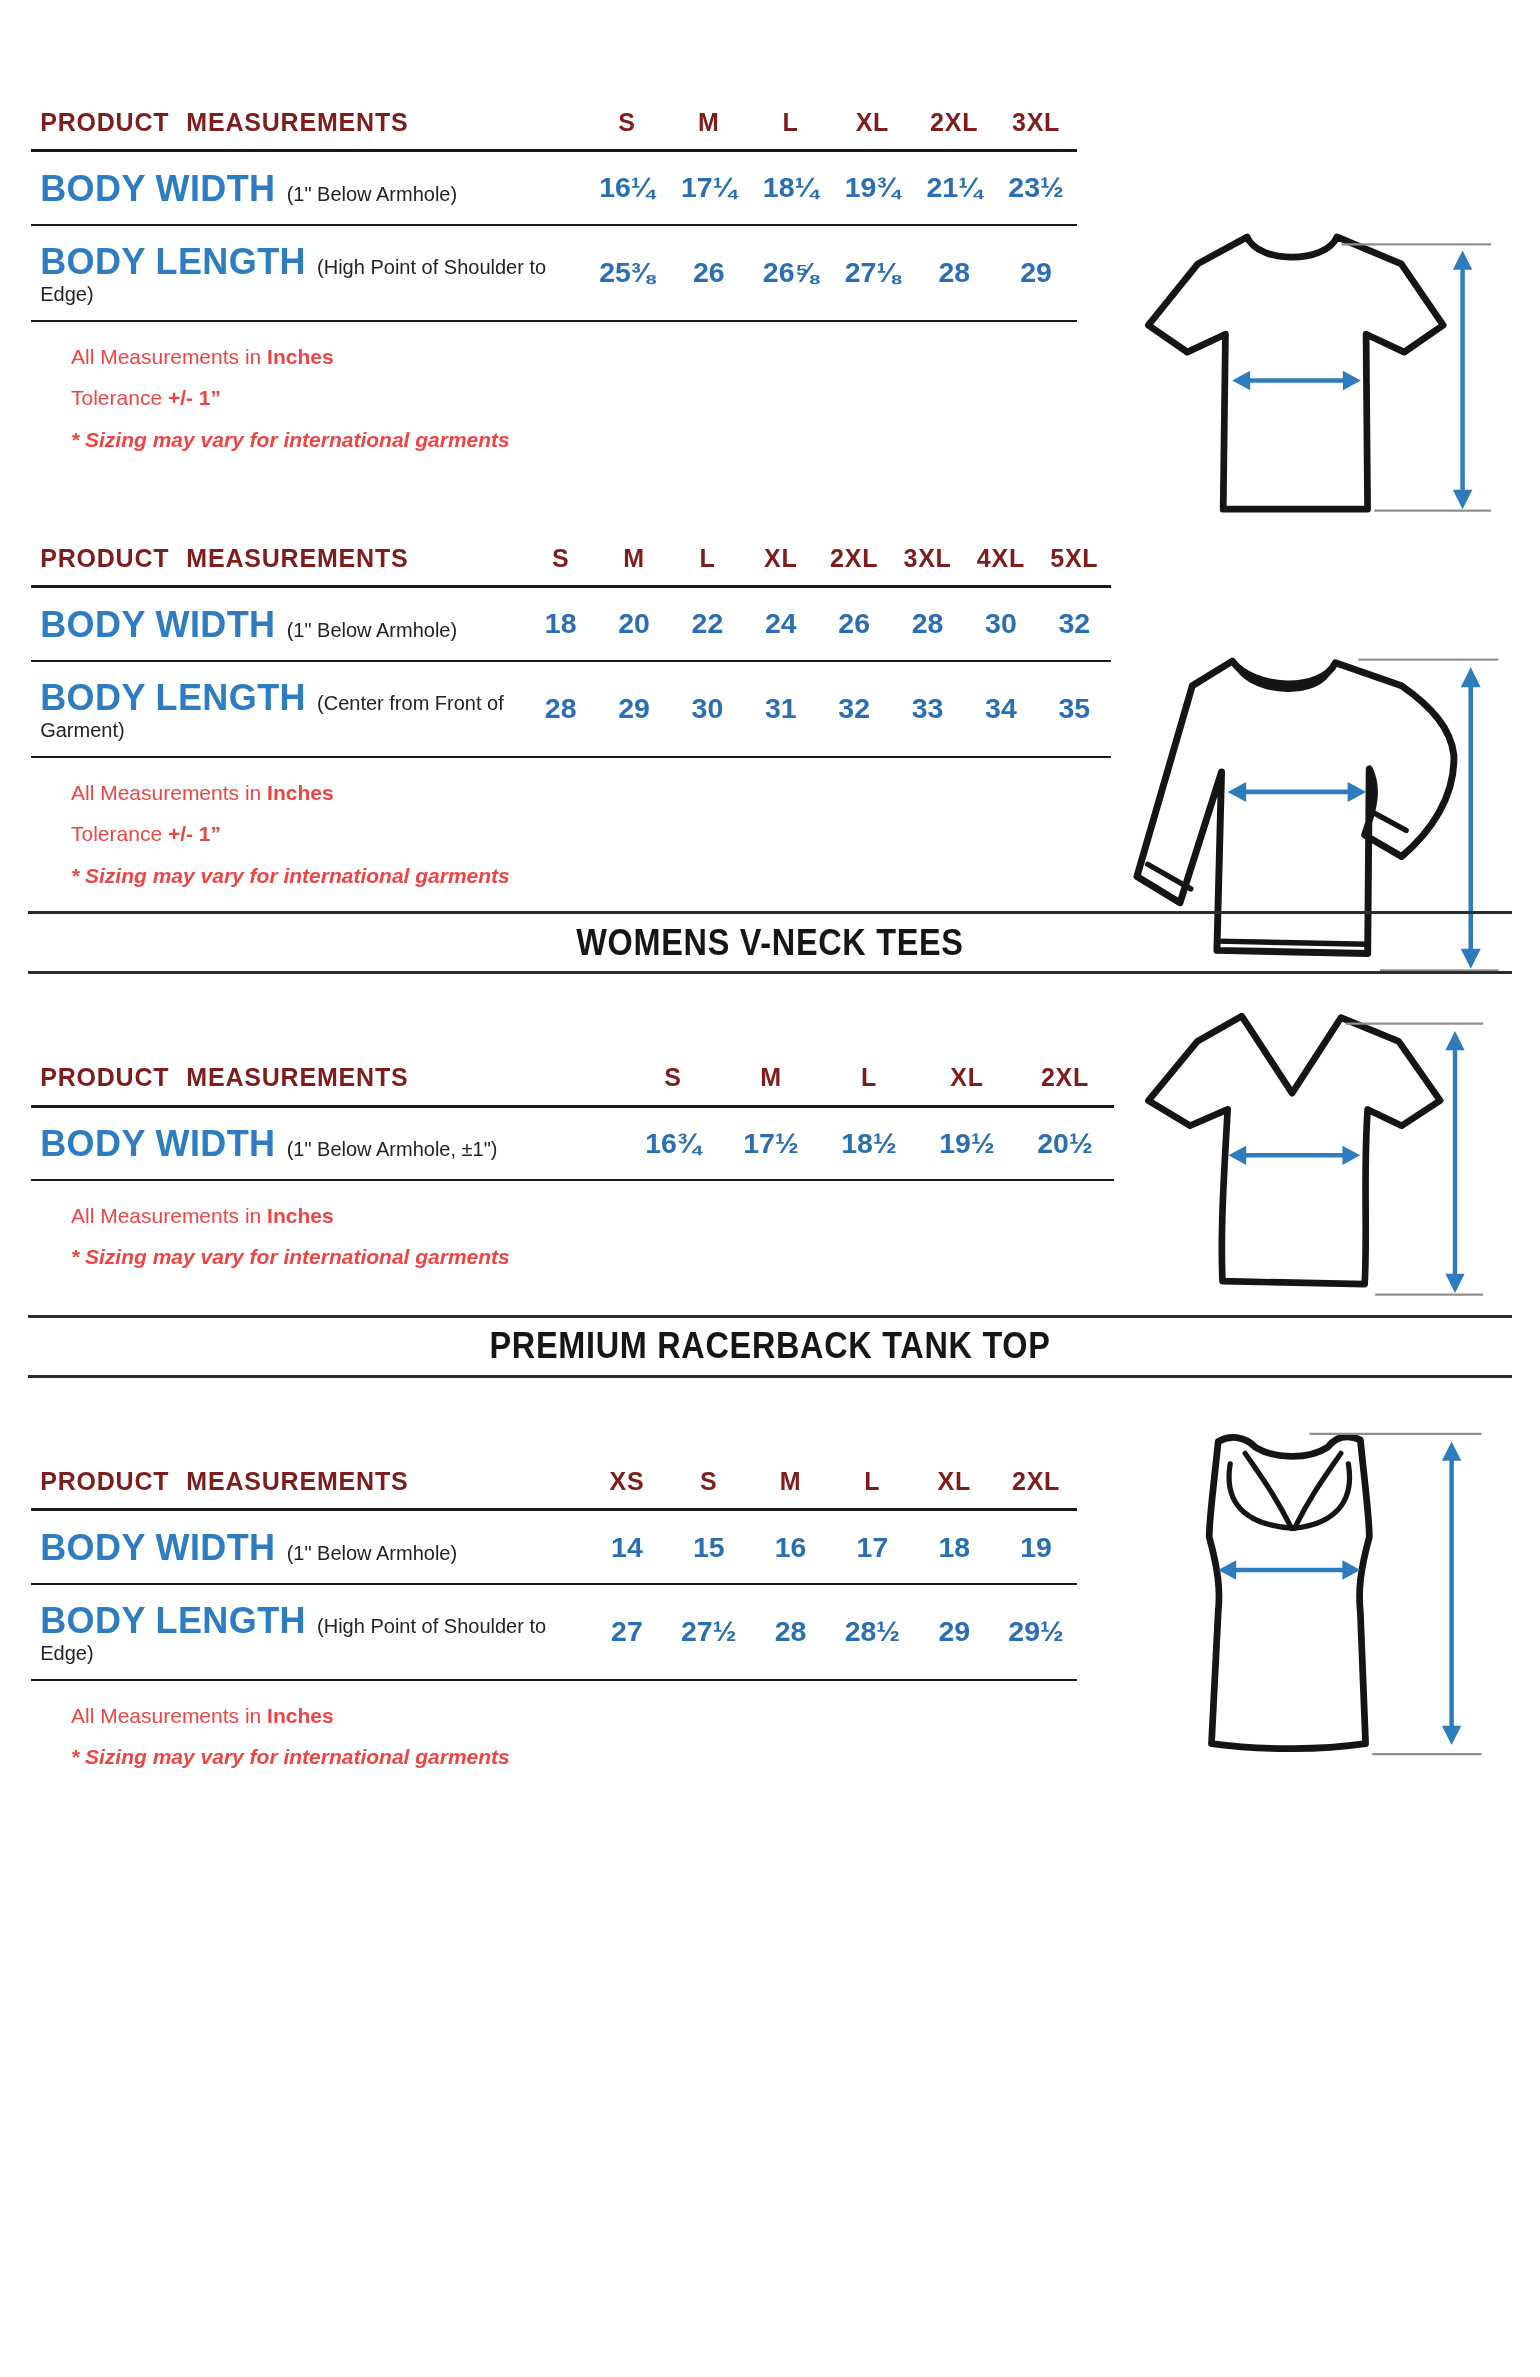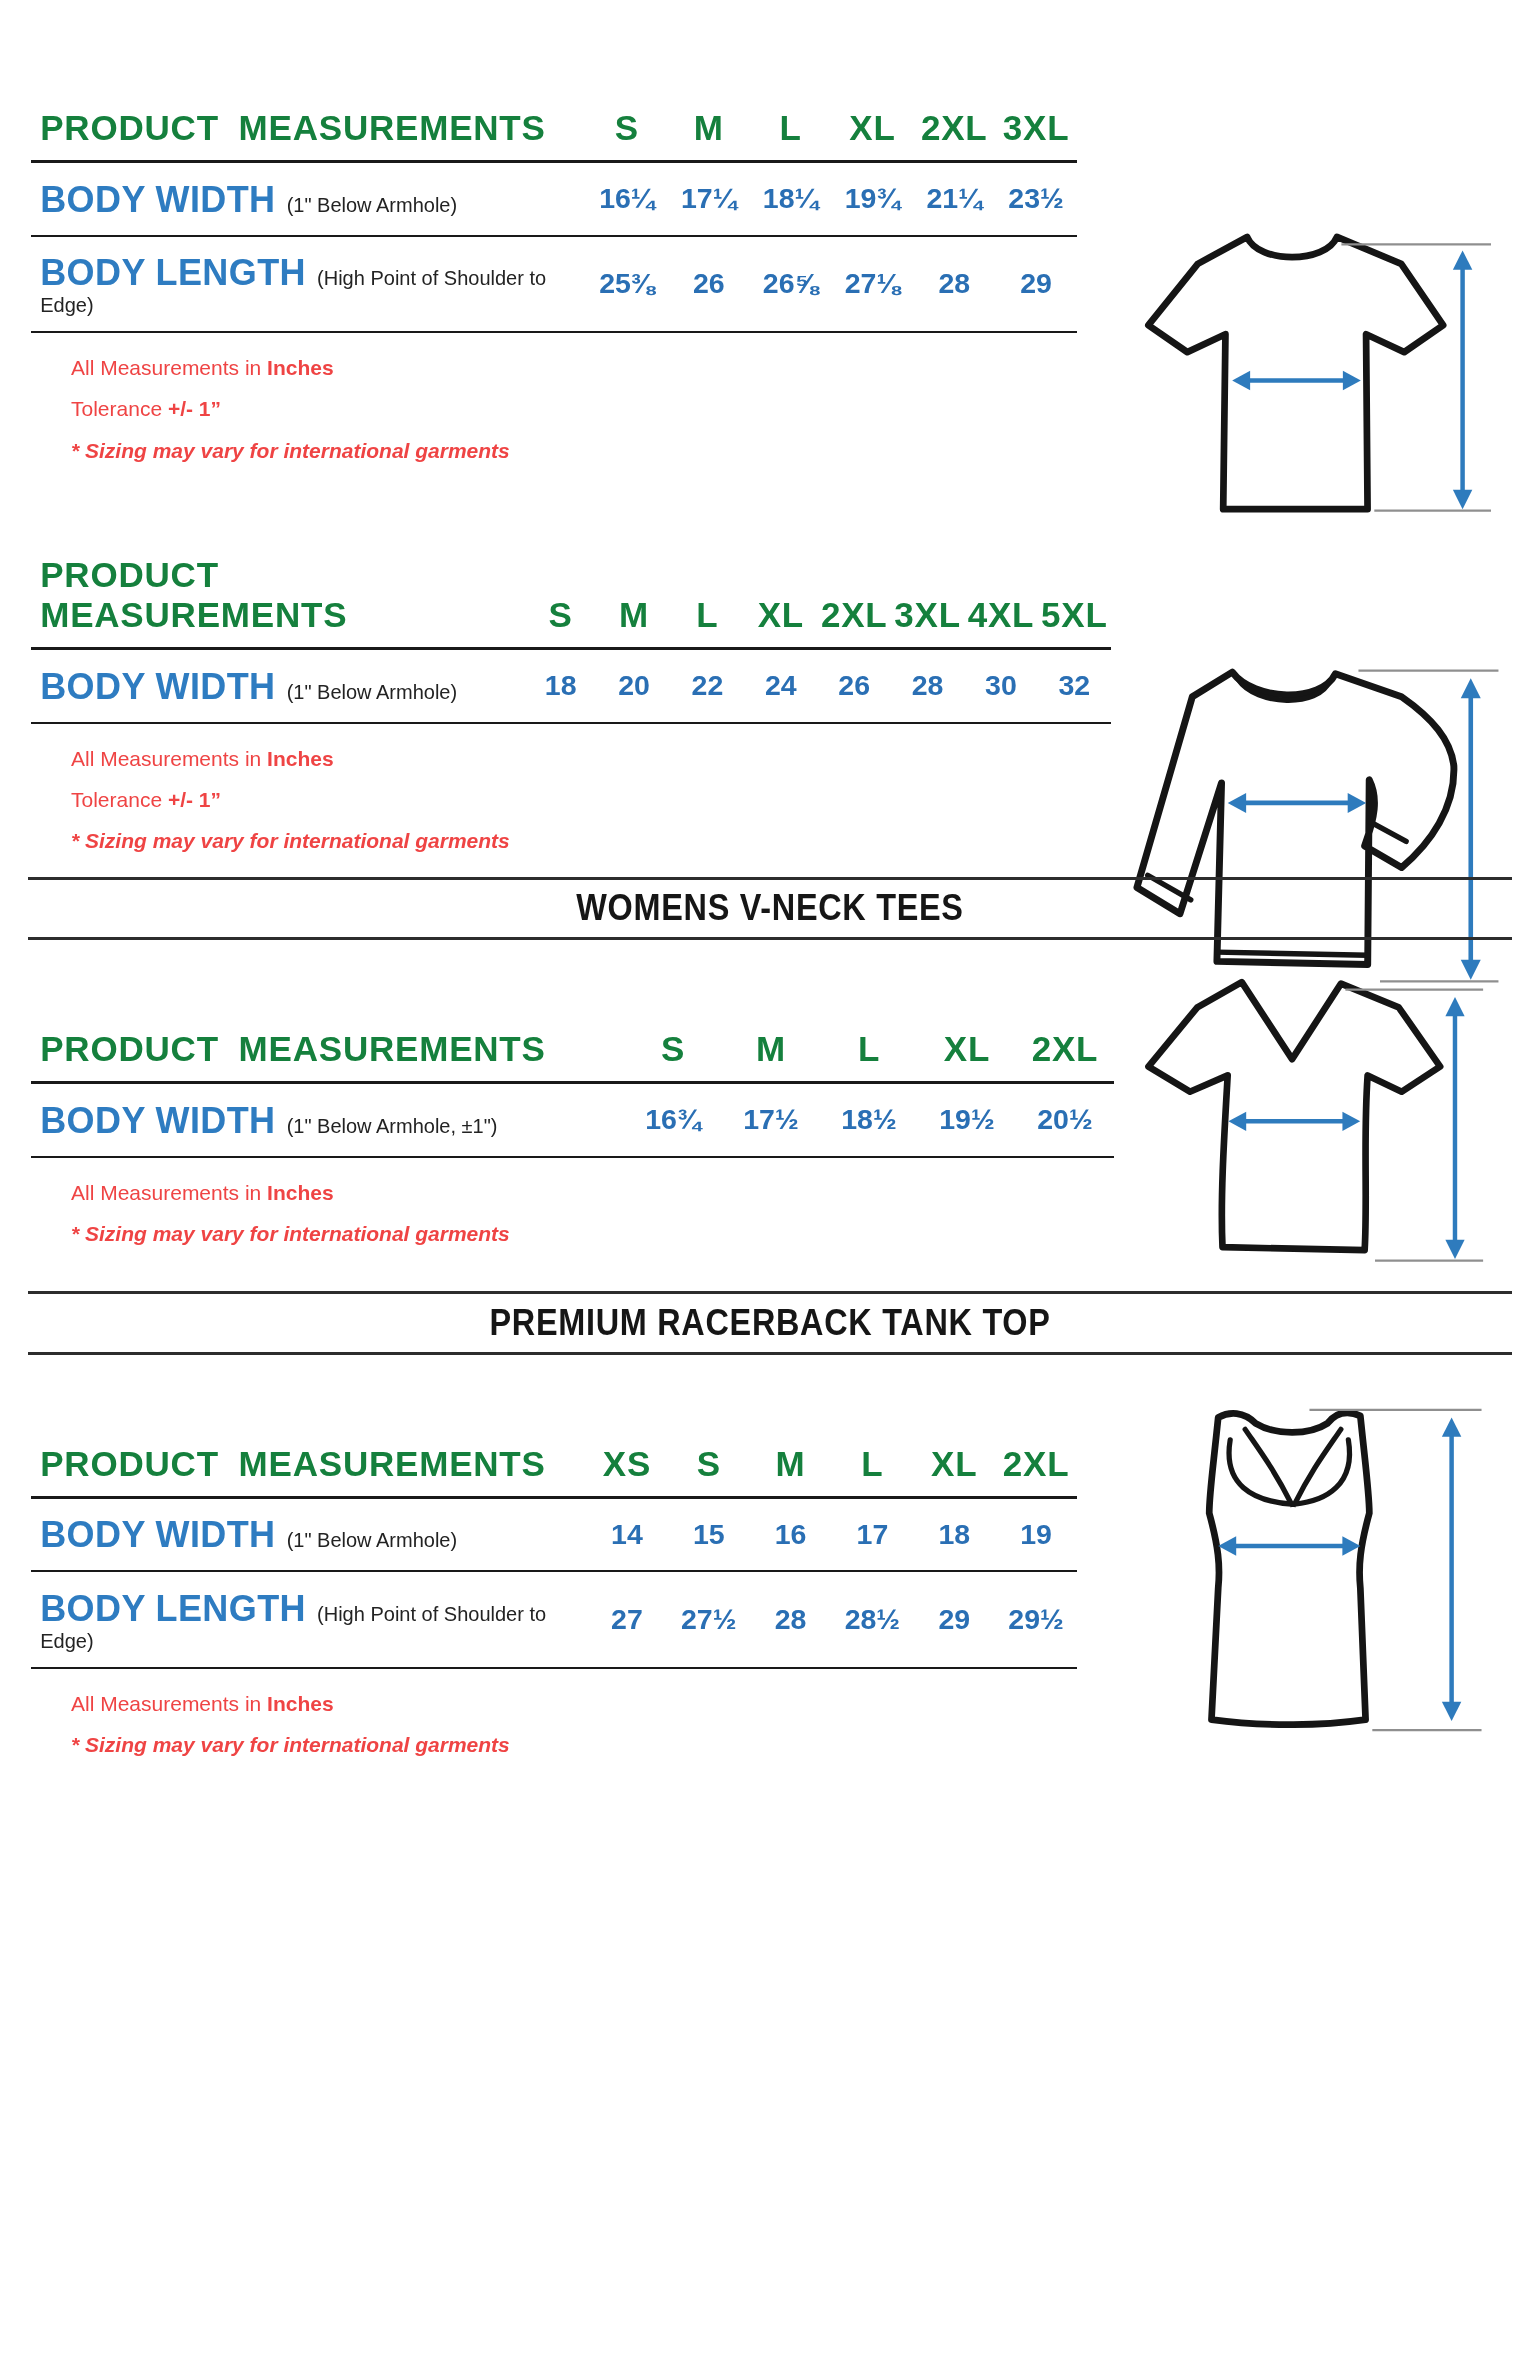--- a/index.html
+++ b/index.html
@@ -24,21 +24,21 @@
   .tblwrap{margin-left:31px;margin-top:89px;}
   table{border-collapse:collapse;table-layout:fixed;}
   .t1,.t4{width:1046px;}
   .t2{width:1080px;}
   .t3{width:1083px;}
   .t1 .colLbl{width:555px;}
   .t2 .colLbl{width:493px;}
   .t3 .colLbl{width:593px;}
   .t4 .colLbl{width:555px;}
   th,td{padding:0;}
-  thead th{border-bottom:3.9px solid #191919;font-size:35px;letter-spacing:0.8px;padding-bottom:12.3px;vertical-align:bottom;color:#15803d;}
+  thead th{border-bottom:3.9px solid #191919;font-size:25px;letter-spacing:0.8px;padding-bottom:12.3px;vertical-align:bottom;color:#7f1d1d;}
   th.pm{text-align:left;padding-left:9.2px;word-spacing:9.2px;}
   th.size{text-align:center;}
   tbody td{border-bottom:2.3px solid #191919;}
   td.lbl{padding:15.4px 0 14px 9.2px;}
   .rowlabel{font-weight:bold;font-size:36px;color:#2e7cc1;letter-spacing:0.4px;}
   .rownote{font-size:20px;color:#232323;margin-left:7.7px;}
   td.val{text-align:center;font-weight:bold;font-size:28.5px;color:#2a6fb4;}
 
   .fns{margin:20px 0 0 40px;}
   .fns p{margin:0 0 10.8px 0;font-size:21px;color:#ef4444;line-height:1.45;}
@@ -157,20 +157,34 @@
           </td>
           <td class="val">18</td>
           <td class="val">20</td>
           <td class="val">22</td>
           <td class="val">24</td>
           <td class="val">26</td>
           <td class="val">28</td>
           <td class="val">30</td>
           <td class="val">32</td>
         </tr>
+        <tr>
+          <td class="lbl">
+            <span class="rowlabel">BODY LENGTH</span>
+            <span class="rownote">(Center from Front of Garment)</span>
+          </td>
+          <td class="val">28</td>
+          <td class="val">29</td>
+          <td class="val">30</td>
+          <td class="val">31</td>
+          <td class="val">32</td>
+          <td class="val">33</td>
+          <td class="val">34</td>
+          <td class="val">35</td>
+        </tr>
       </tbody>
     </table>
     <div class="fns">
       <p><span>All Measurements in </span><b class="fnb">Inches</b></p>
       <p><span>Tolerance </span><b class="fnb">+/- 1”</b></p>
       <p class="fn-intl">* Sizing may vary for international garments</p>
     </div>
   </div>
   <div class="illus i2">
     <svg viewBox="0 0 520 470" width="400">

